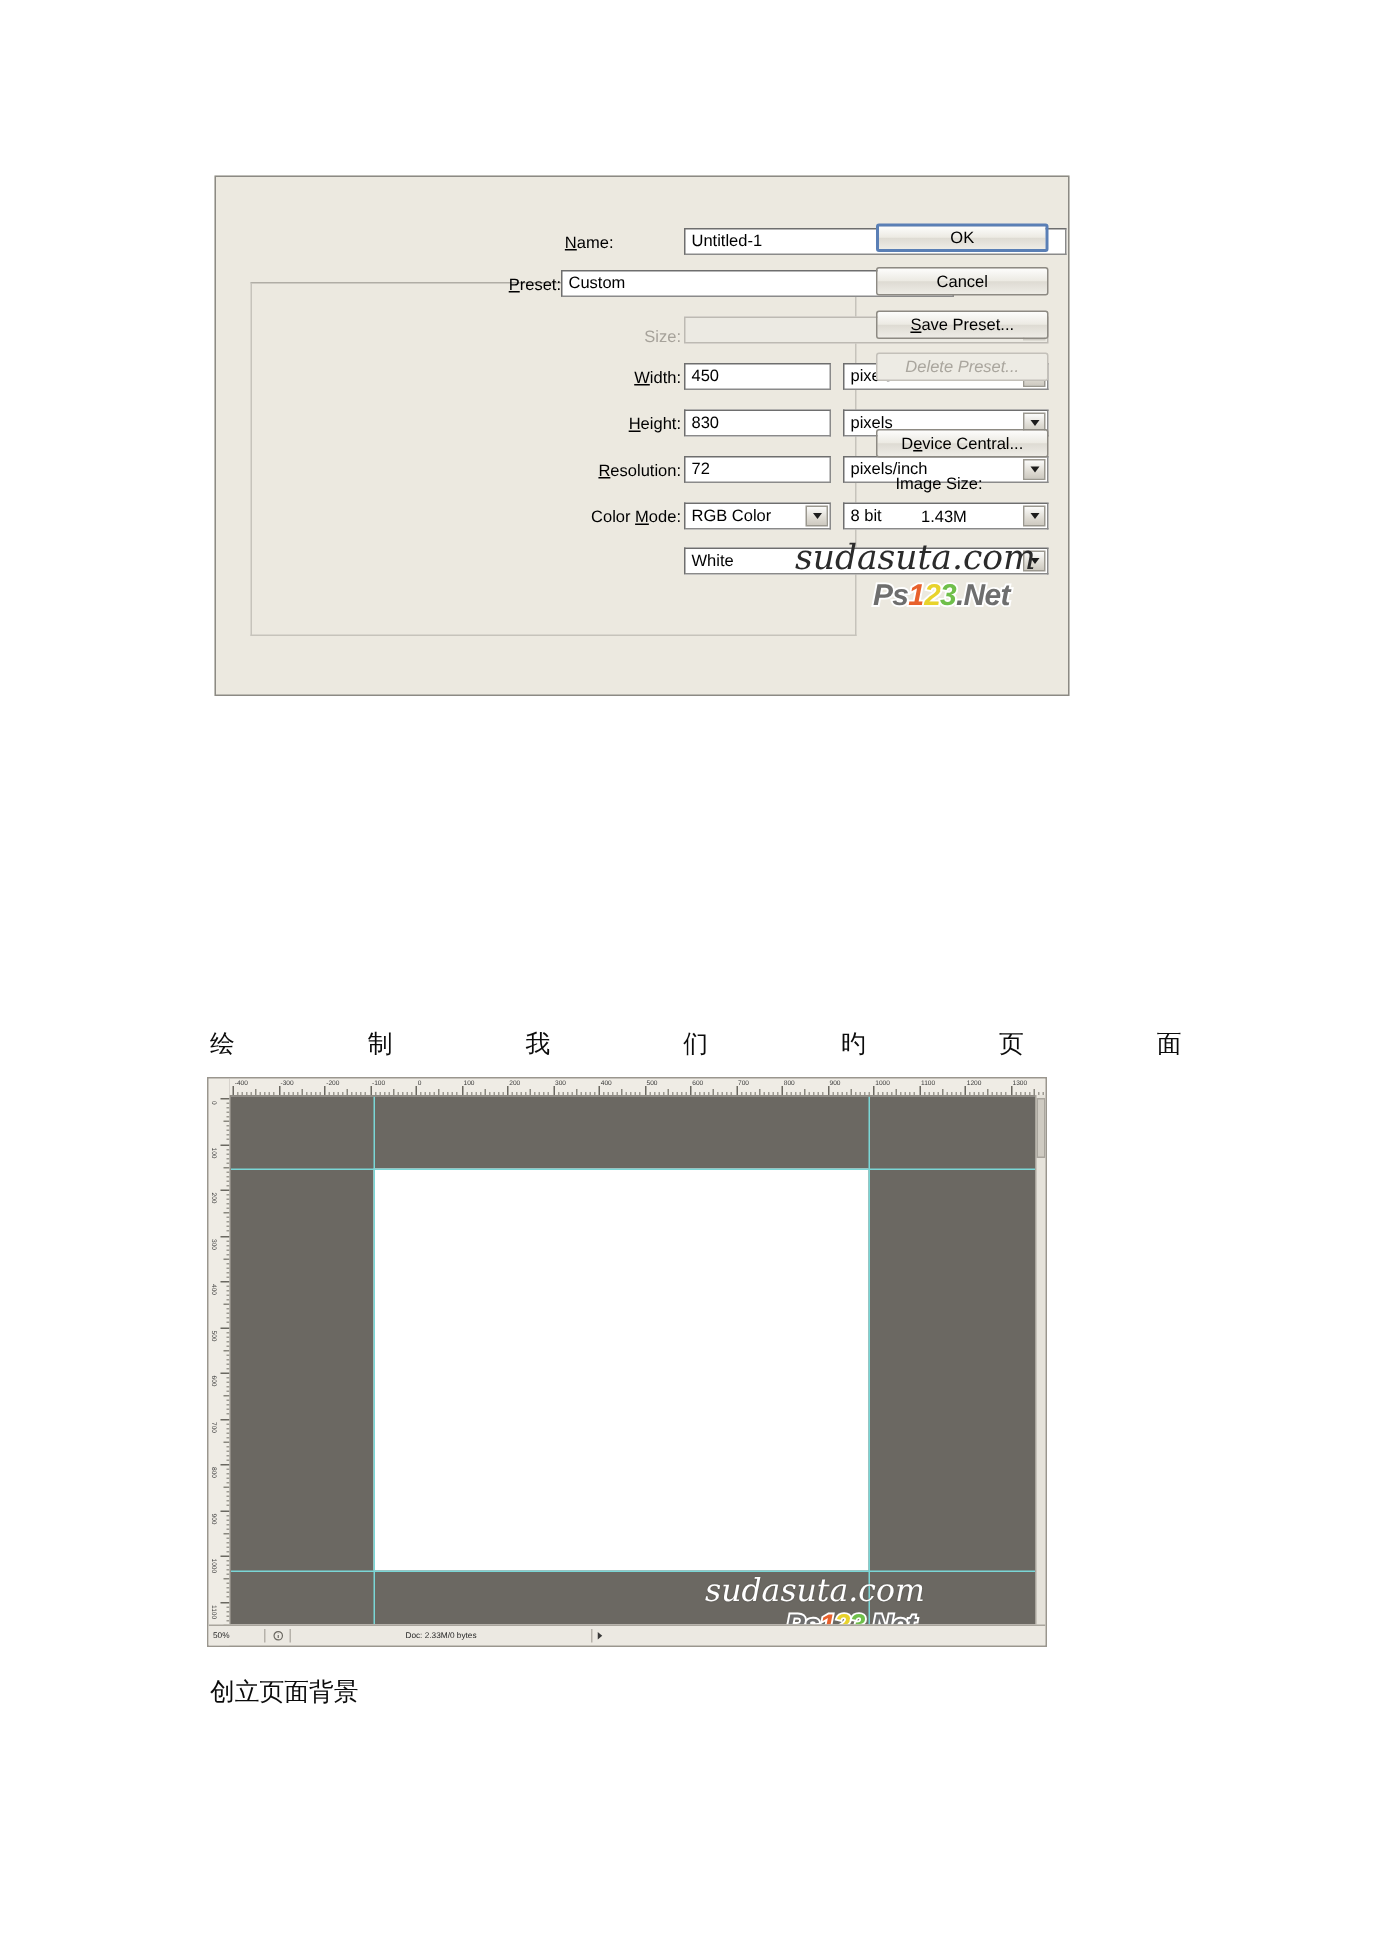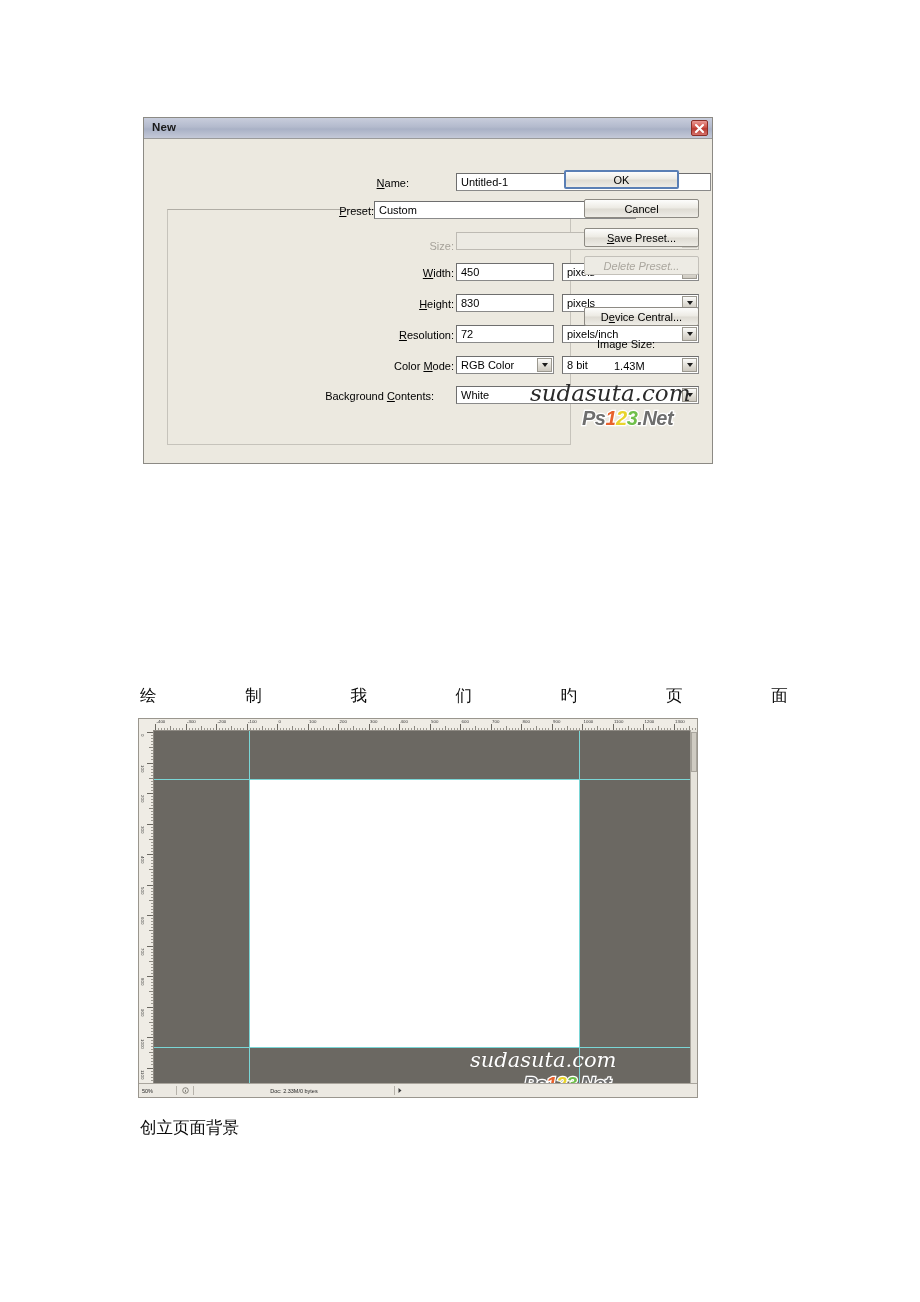--- a/index.html
+++ b/index.html
@@ -279,28 +279,20 @@
     color:#0b0b0b;
   }
 </style>
 </head>
 <body>
 
 <div class="page">
 
   <div class="ps-dialog">
 
-    <div class="ps-titlebar">
-      <div class="ps-title">New</div>
-      <div class="ps-close">
-        <svg width="11" height="11" viewBox="0 0 11 11" aria-hidden="true">
-          <path d="M2 2 L9 9 M9 2 L2 9" stroke="#ffffff" stroke-width="2.1" stroke-linecap="round"></path>
-        </svg>
-      </div>
-    </div>
 
     <div class="ps-body">
 
       <div class="groupbox"></div>
 
       <div class="row" style="left:120px; top:34px;">
         <span class="lbl" style="width:145px;"><u>N</u>ame:</span>
       </div>
       <div class="tbox" style="position:absolute; left:312px; top:34px; width:255px;">Untitled-1</div>
 
@@ -366,31 +358,28 @@
             <i class="chev"></i>
           </span>
       </div>
       <div class="combo" style="position:absolute; left:418px; top:217px; width:137px;">
         <span>8 bit</span>
         <span class="arrow">
             <i class="chev"></i>
           </span>
       </div>
 
-      <div class="row" style="left:20px; top:247px;">
-        <span class="lbl" style="width:270px;">Background <u>C</u>ontents:</span>
-      </div>
       <div class="combo" style="position:absolute; left:312px; top:247px; width:243px;">
         <span>White</span>
         <span class="arrow">
             <i class="chev"></i>
           </span>
       </div>
 
-      <div class="btn default" style="left:420px; top:31px;">OK</div>
+      <div class="btn default" style="left:440px; top:31px;">OK</div>
       <div class="btn" style="left:440px; top:60px;">Cancel</div>
       <div class="btn" style="left:440px; top:89px;">
           <span><u>S</u>ave Preset...</span>
         </div>
       <div class="btn dis" style="left:440px; top:117px;font-style:italic;">Delete Preset...</div>
       <div class="btn" style="left:440px; top:168px;">
           <span>D<u>e</u>vice Central...</span>
         </div>
 
       <div class="imgsize-lbl" style="left:453px; top:199px;">Image Size:</div>

